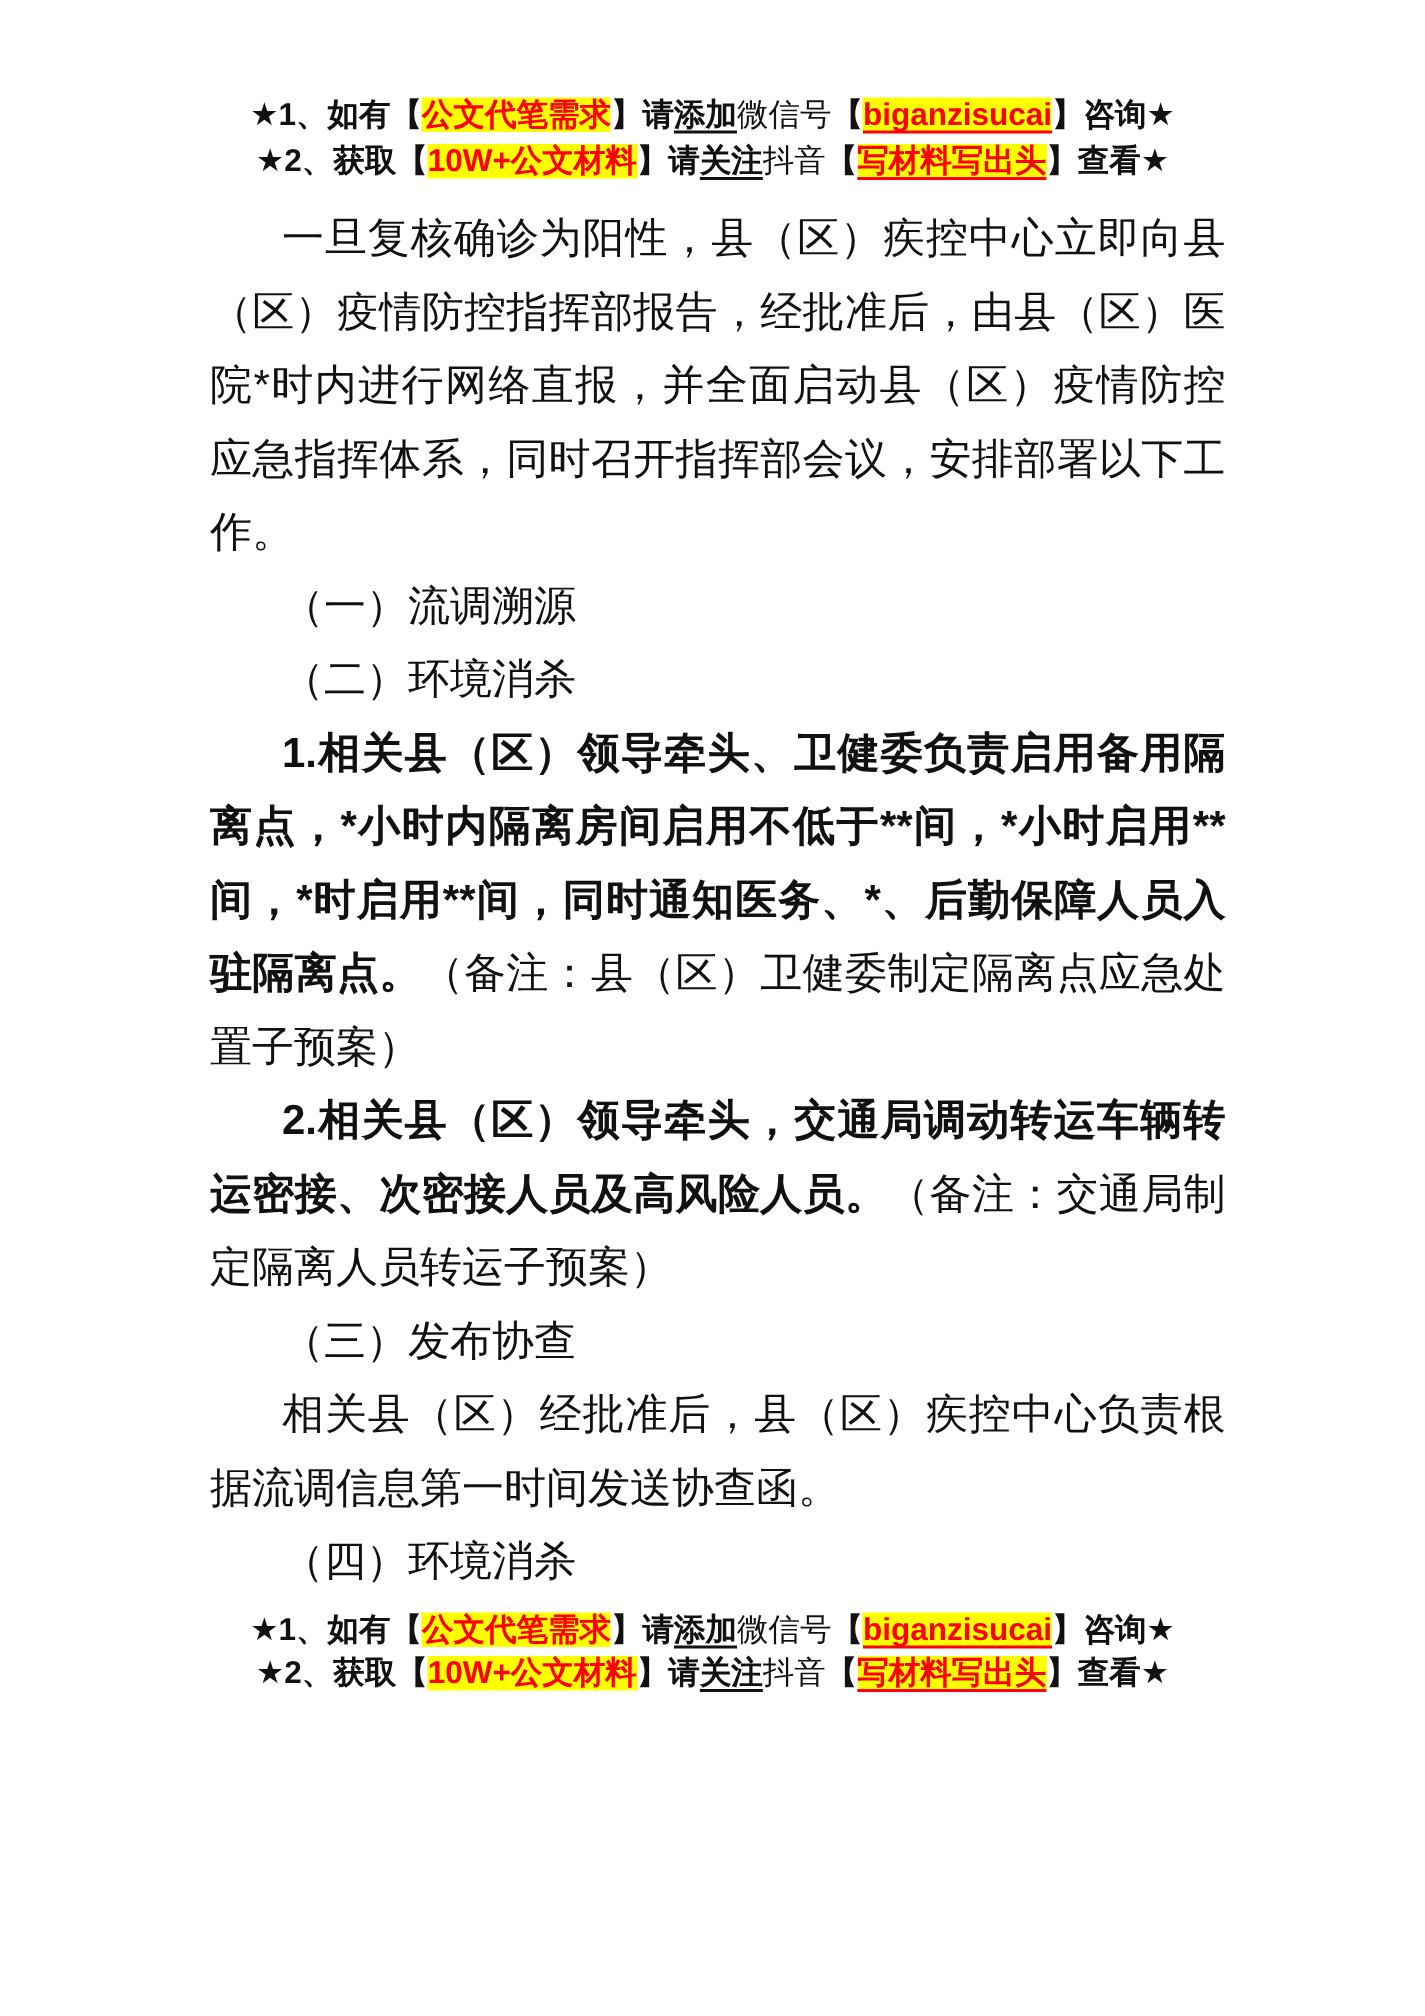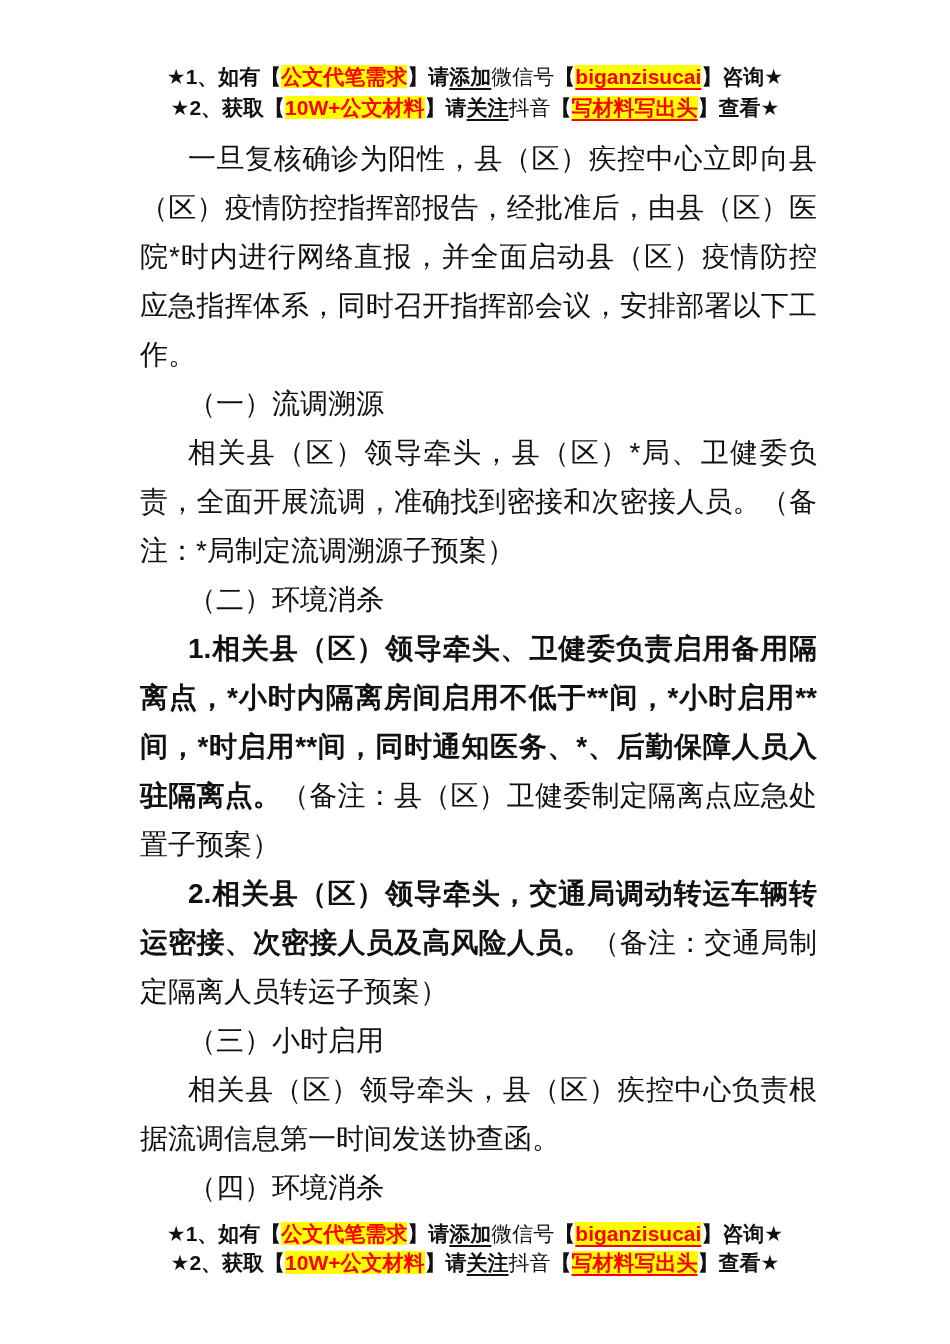--- a/index.html
+++ b/index.html
@@ -54,26 +54,25 @@
 <div class="page">
 
   <div class="banner banner-top">
       <div class="banner-line"><span class="b">★1、如有【</span><span class="b red hl">公文代笔需求</span><span class="b">】请</span><span class="b u">添加</span><span class="rg">微信号</span><span class="b">【</span><span class="b red hl u">biganzisucai</span><span class="b">】咨询★</span></div>
       <div class="banner-line"><span class="b">★2、获取【</span><span class="b red hl">10W+公文材料</span><span class="b">】请</span><span class="b u">关注</span><span class="rg">抖音</span><span class="b">【</span><span class="b red hl u">写材料写出头</span><span class="b">】查看★</span></div>
     </div>
 
   <div class="doc">
       <p class="para"><span class="rg">一旦复核确诊为阳性，县（区）疾控中心立即向县（区）疫情防控指挥部报告，经批准后，由县（区）医院*时内进行网络直报，并全面启动县（区）疫情防控应急指挥体系，同时召开指挥部会议，安排部署以下工作。</span></p>
       <p class="para"><span class="rg">（一）流调溯源</span></p>
-      <p class="para"><span class="rg">相关县（区）领导牵头，县（区）*局、卫健委负责，全面开展流调，准确找到密接和次密接人员。（备注：*局制定流调溯源子预案）</span></p>
       <p class="para"><span class="rg">（二）环境消杀</span></p>
       <p class="para"><span class="b">1.相关县（区）领导牵头、卫健委负责启用备用隔离点，*小时内隔离房间启用不低于**间，*小时启用**间，*时启用**间，同时通知医务、*、后勤保障人员入驻隔离点。</span><span class="rg">（备注：县（区）卫健委制定隔离点应急处置子预案）</span></p>
       <p class="para"><span class="b">2.相关县（区）领导牵头，交通局调动转运车辆转运密接、次密接人员及高风险人员。</span><span class="rg">（备注：交通局制定隔离人员转运子预案）</span></p>
-      <p class="para"><span class="rg">（三）小时启用</span></p>
-      <p class="para"><span class="rg">相关县（区）领导牵头，县（区）疾控中心负责根据流调信息第一时间发送协查函。</span></p>
+      <p class="para"><span class="rg">（三）发布协查</span></p>
+      <p class="para"><span class="rg">相关县（区）经批准后，县（区）疾控中心负责根据流调信息第一时间发送协查函。</span></p>
       <p class="para"><span class="rg">（四）环境消杀</span></p>
     </div>
 
   <div class="banner banner-bottom">
       <div class="banner-line"><span class="b">★1、如有【</span><span class="b red hl">公文代笔需求</span><span class="b">】请</span><span class="b u">添加</span><span class="rg">微信号</span><span class="b">【</span><span class="b red hl u">biganzisucai</span><span class="b">】咨询★</span></div>
       <div class="banner-line"><span class="b">★2、获取【</span><span class="b red hl">10W+公文材料</span><span class="b">】请</span><span class="b u">关注</span><span class="rg">抖音</span><span class="b">【</span><span class="b red hl u">写材料写出头</span><span class="b">】查看★</span></div>
     </div>
 
 </div>
 

